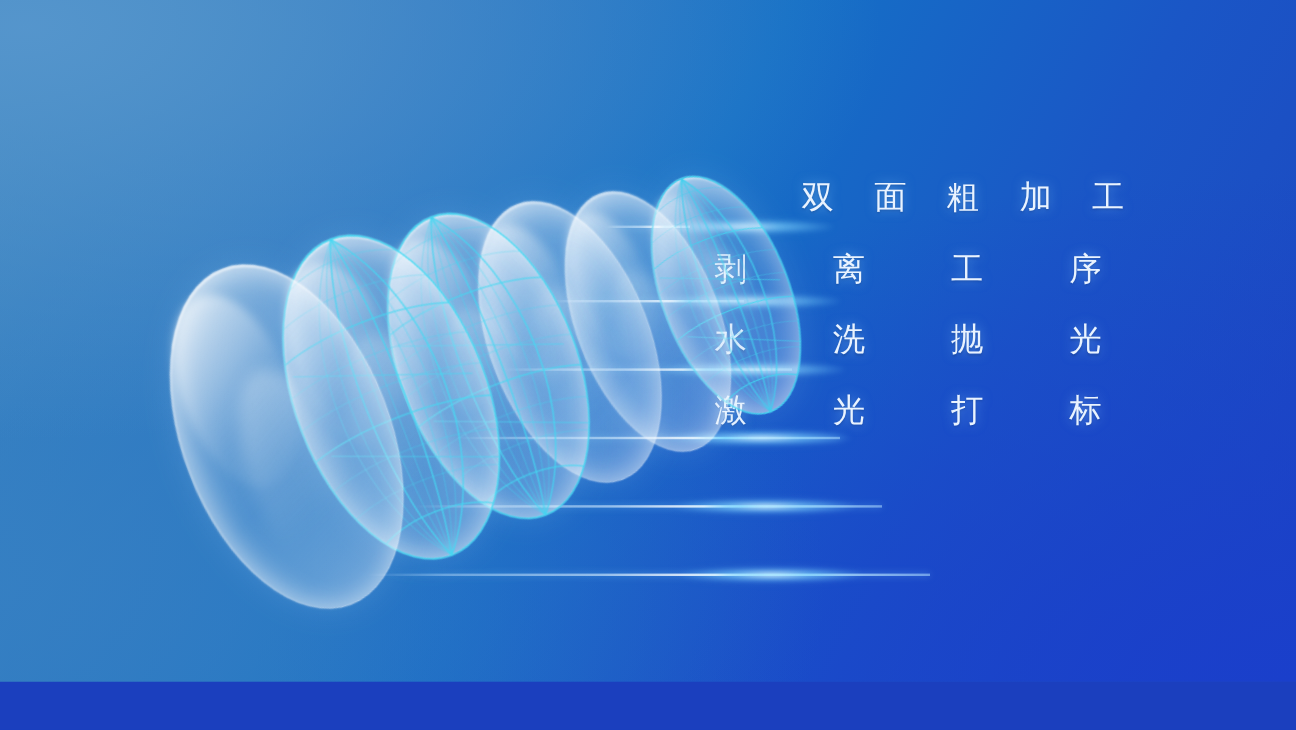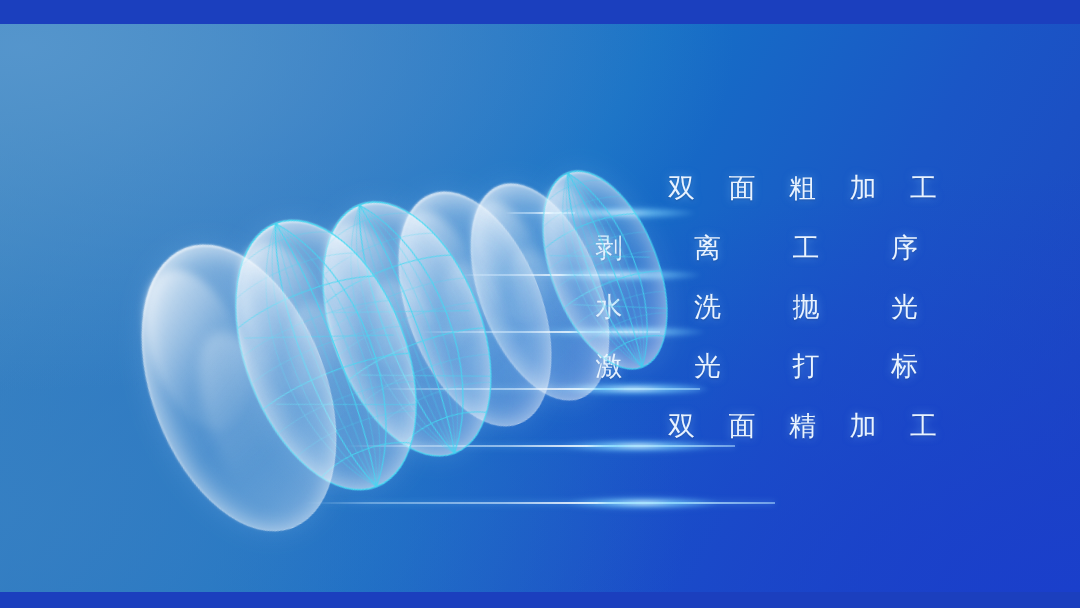--- a/index.html
+++ b/index.html
@@ -9,21 +9,20 @@
 
   #stage{
     position:relative;
     width:1080px; height:568px;
     overflow:hidden;
     background:
       radial-gradient(120% 110% at 2% 4%,  rgba(86,150,205,0.95) 0%, rgba(86,150,205,0) 55%),
       radial-gradient(110% 120% at 0% 86%, rgba(54,128,195,0.85) 0%, rgba(54,128,195,0) 58%),
       radial-gradient(130% 120% at 100% 100%, #1a3fcb 0%, rgba(26,63,203,0) 62%),
       linear-gradient(118deg, #3f87be 0%, #2a76c2 26%, #1570c6 48%, #1a56c6 72%, #1d44c0 100%);
-    margin-top: 24px;
   }
 
   
   #lensLayer{ position:absolute; inset:0; }
 
   .lens{
     position:absolute;
     border-radius:50%;
     transform-origin:50% 50%;
   }
@@ -226,16 +225,15 @@
       <div class="connector" style="left: 380px; top: 364px; width: 320px;"></div>
       <div class="connector" style="left: 345px; top: 421px; width: 390px;"></div>
       <div class="connector" style="left: 305px; top: 478px; width: 470px;"></div>
     </div>
 
   <div id="labelsLayer">
       <div class="step-label spaced" style="top: 151px;">双 面 粗 加 工</div>
       <div class="step-label spaced-wide" style="top: 211px;">剥 离 工 序</div>
       <div class="step-label spaced-wide" style="top: 270px;">水 洗 抛 光</div>
       <div class="step-label spaced-wide" style="top: 329px;">激 光 打 标</div>
-      <div class="step-label spaced" style="top: 389px;">双 面 精 加 工</div>
     </div>
 
 </div>
 
 </body></html>

